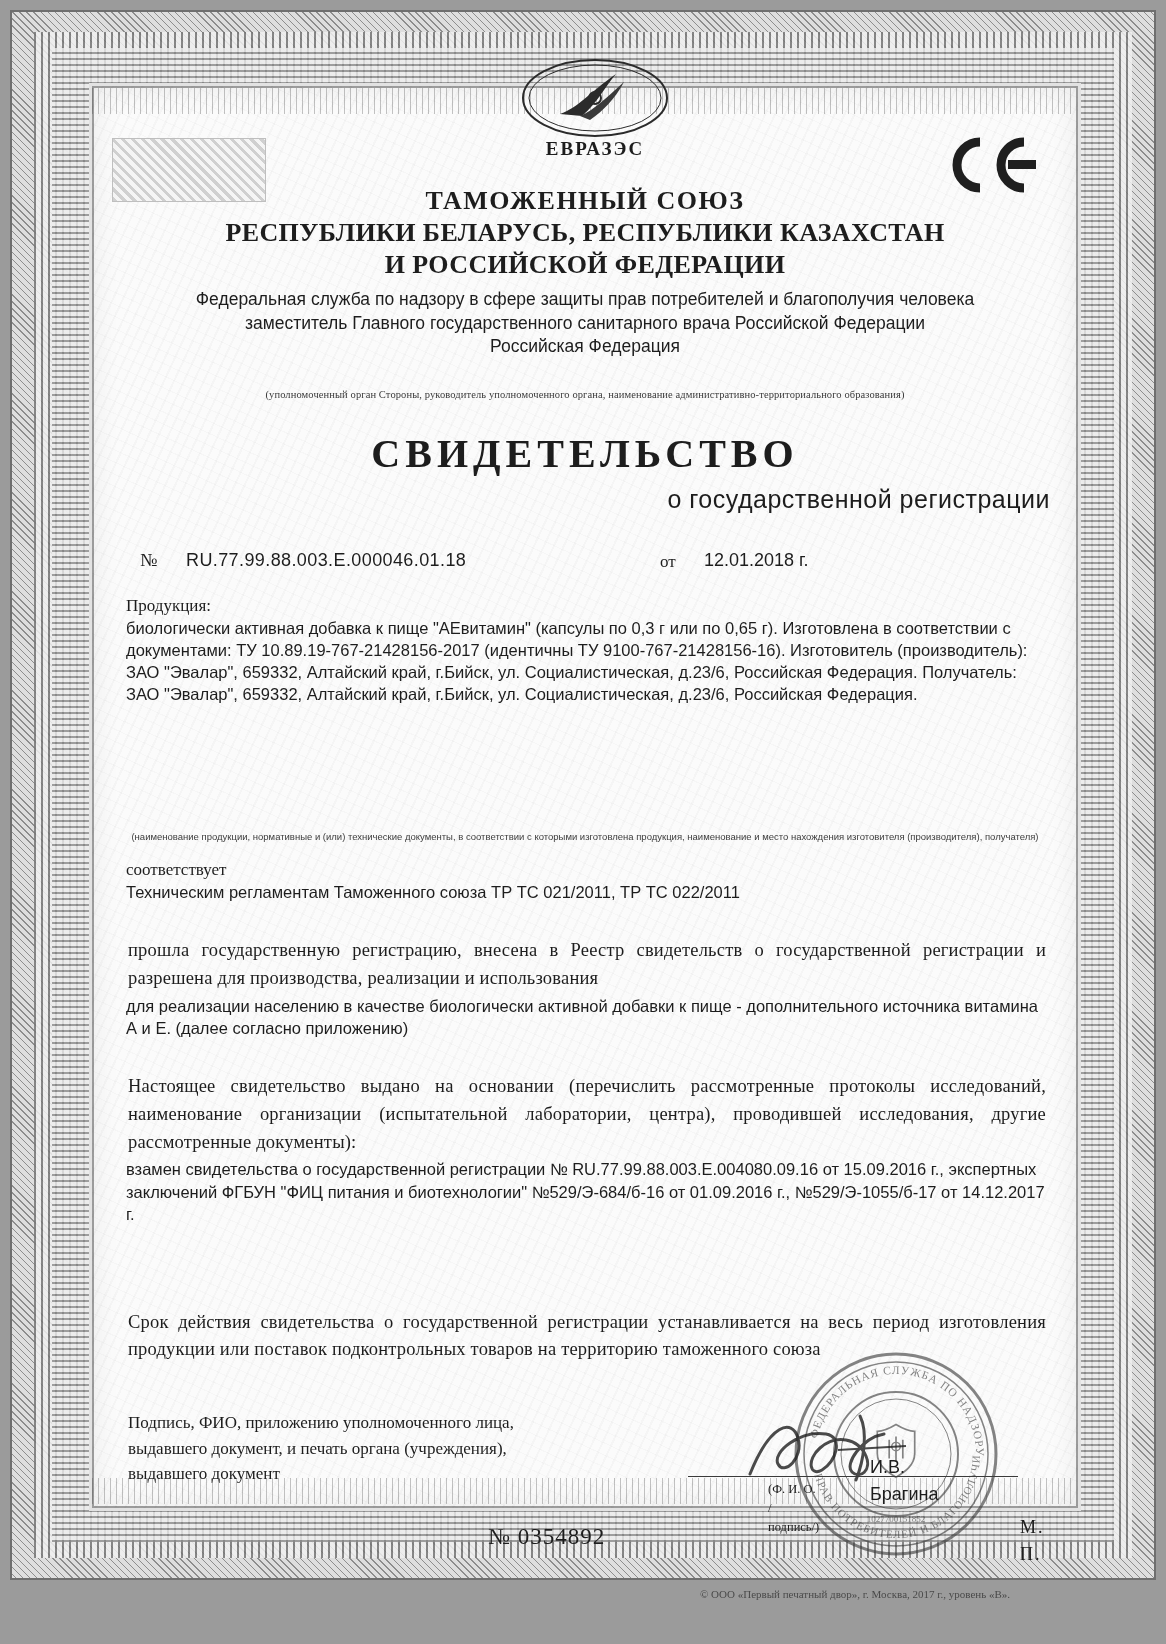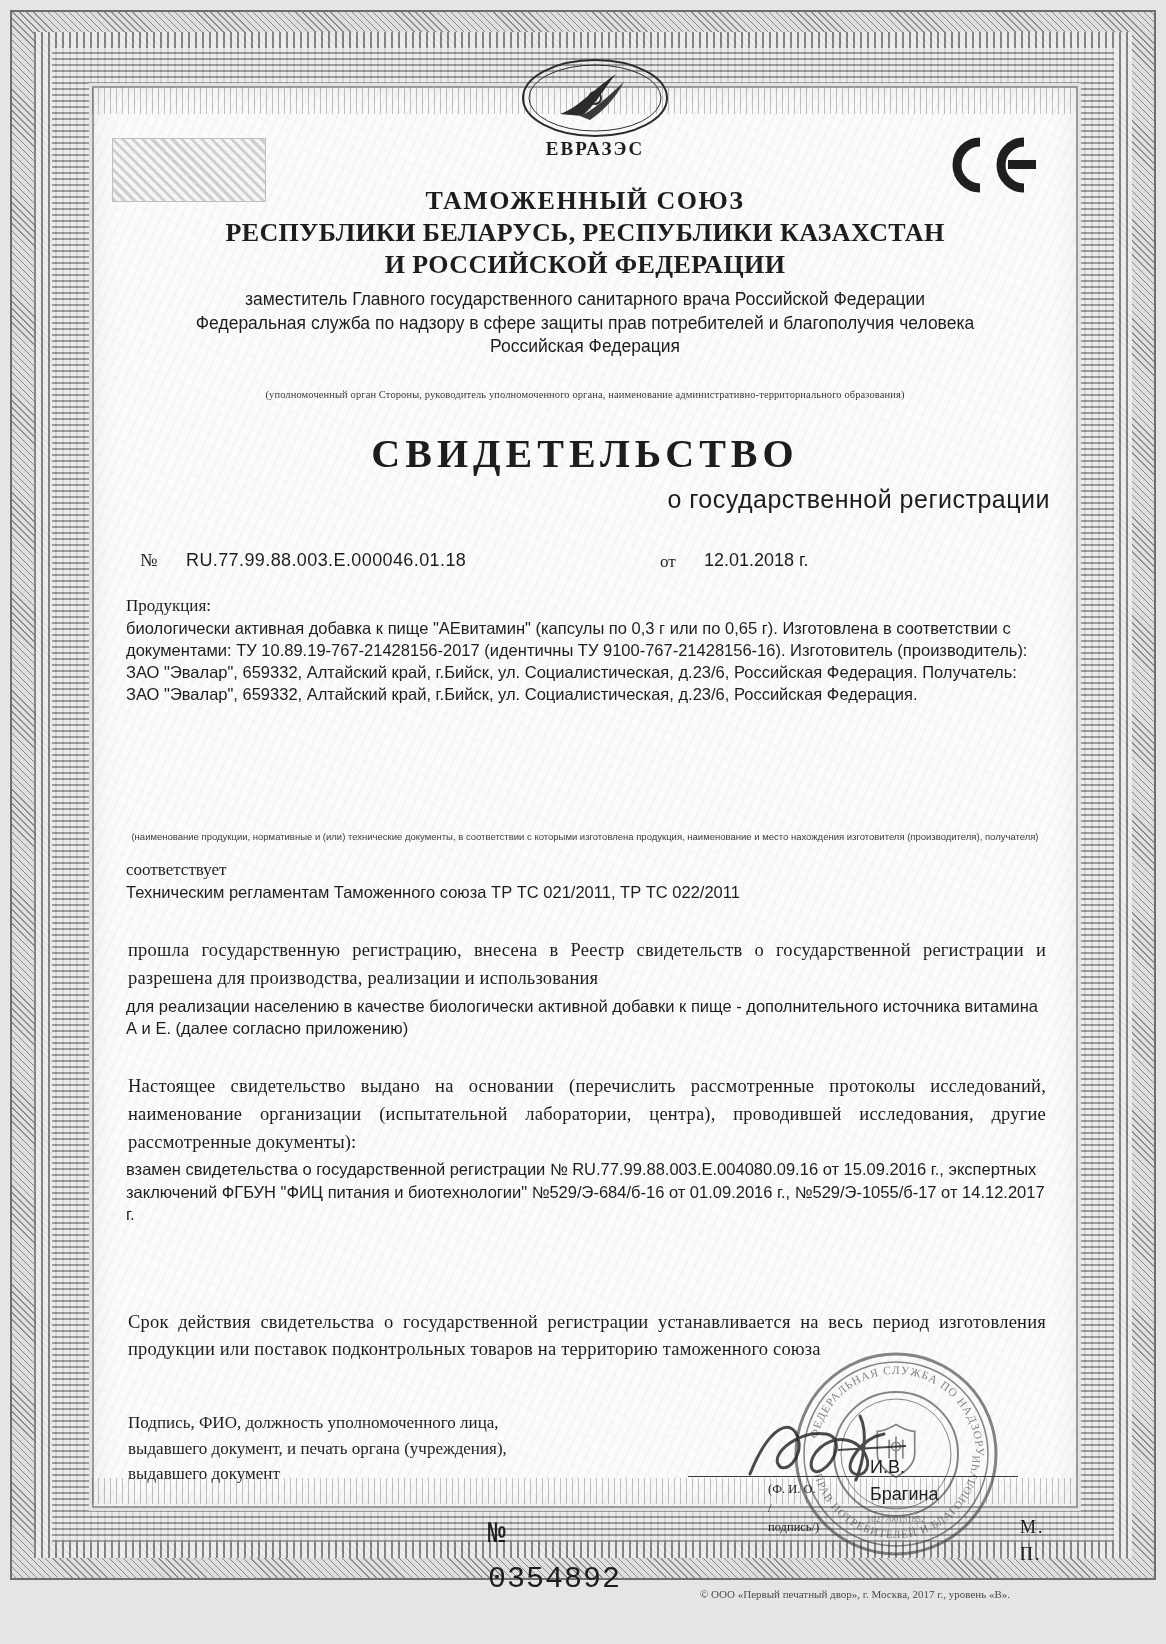--- a/index.html
+++ b/index.html
@@ -8,21 +8,21 @@
     background: #ffffff;
   }
   body {
     font-family: "Liberation Sans", sans-serif;
   }
   #page {
     position: relative;
     width: 1166px;
     height: 1644px;
     overflow: hidden;
-    background: #e5e5e5;
+    background: #22c55e;
     filter: grayscale(100%);
   }
 
   
   .border-outer {
     position: absolute;
     left: 10px; top: 10px;
     width: 1146px; height: 1570px;
     background:
       repeating-linear-gradient(45deg, #8d8d8d 0px, #8d8d8d 1px, #dedede 1px, #dedede 5px),
@@ -268,23 +268,23 @@
     position: absolute;
     left: 892px;
     top: 104px;
     font-family: "Liberation Serif", serif;
     font-size: 18px;
     letter-spacing: 2px;
   }
   .blank-number {
     position: absolute;
     left: 360px;
-    top: 102px;
-    font-family: Liberation Mono, monospace;
-    font-size: 30px;
+    top: 110px;
+    font-family: Liberation Serif, serif;
+    font-size: 23px;
     letter-spacing: 1px;
   }
 
   .stamp {
     position: absolute;
     left: 660px;
     top: -64px;
     width: 216px;
     height: 216px;
     opacity: .62;
@@ -342,22 +342,22 @@
         <path d="M88 8 A23 23 0 1 0 88 54" fill="none" stroke="#1f1f1f" stroke-width="9"></path>
         <rect x="72" y="26" width="28" height="9" fill="#1f1f1f"></rect>
       </svg>
     </div>
 
     <div class="title-block">
       <div class="t-line1">ТАМОЖЕННЫЙ СОЮЗ</div>
       <div class="t-line2">РЕСПУБЛИКИ БЕЛАРУСЬ, РЕСПУБЛИКИ КАЗАХСТАН</div>
       <div class="t-line3">И РОССИЙСКОЙ ФЕДЕРАЦИИ</div>
       <div class="org-lines">
+        <div>Федеральная служба по надзору в сфере защиты прав потребителей и благополучия человека</div>
         <div>заместитель Главного государственного санитарного врача Российской Федерации</div>
-        <div>Федеральная служба по надзору в сфере защиты прав потребителей и благополучия человека</div>
         <div>Российская Федерация</div>
       </div>
       <div class="fineprint">(уполномоченный орган Стороны, руководитель уполномоченного органа, наименование административно-территориального образования)</div>
     </div>
 
     <div class="cert-word">СВИДЕТЕЛЬСТВО</div>
     <div class="cert-sub">о государственной регистрации</div>
 
     <div class="numrow">
       <span class="no-label">№</span>
@@ -377,21 +377,21 @@
 
     <div class="just" style="margin-top:34px">прошла государственную регистрацию, внесена в Реестр свидетельств о государственной регистрации и разрешена для производства, реализации и использования</div>
     <div class="body-text" style="margin-top:2px">для реализации населению в качестве биологически активной добавки к пище - дополнительного источника витамина А и Е. (далее согласно приложению)</div>
 
     <div class="just" style="margin-top:34px">Настоящее свидетельство выдано на основании (перечислить рассмотренные протоколы исследований, наименование организации (испытательной лаборатории, центра), проводившей исследования, другие рассмотренные документы):</div>
     <div class="body-text" style="margin-top:2px">взамен свидетельства о государственной регистрации № RU.77.99.88.003.Е.004080.09.16 от 15.09.2016 г., экспертных заключений ФГБУН "ФИЦ питания и биотехнологии" №529/Э-684/б-16 от 01.09.2016 г., №529/Э-1055/б-17 от 14.12.2017 г.</div>
 
     <div class="just" style="margin-top:84px">Срок действия свидетельства о государственной регистрации устанавливается на весь период изготовления продукции или поставок подконтрольных товаров на территорию таможенного союза</div>
 
     <div class="sign-block">
-      <div>Подпись, ФИО, должность уполномоченного лица,</div>
+      <div>Подпись, ФИО, приложению уполномоченного лица,</div>
       <div>выдавшего документ, и печать органа (учреждения),</div>
       <div>выдавшего документ</div>
 
       <div class="stamp">
         <svg width="216" height="216" viewBox="0 0 216 216">
           <circle cx="108" cy="108" r="100" fill="none" stroke="#3b3b3b" stroke-width="3"></circle>
           <circle cx="108" cy="108" r="92" fill="none" stroke="#3b3b3b" stroke-width="1.5"></circle>
           <circle cx="108" cy="108" r="62" fill="none" stroke="#3b3b3b" stroke-width="2"></circle>
           <circle cx="108" cy="108" r="55" fill="none" stroke="#3b3b3b" stroke-width="1"></circle>
           <path id="arcTop" d="M108,108 m-80,0 a80,80 0 0,1 160,0" fill="none"></path>

